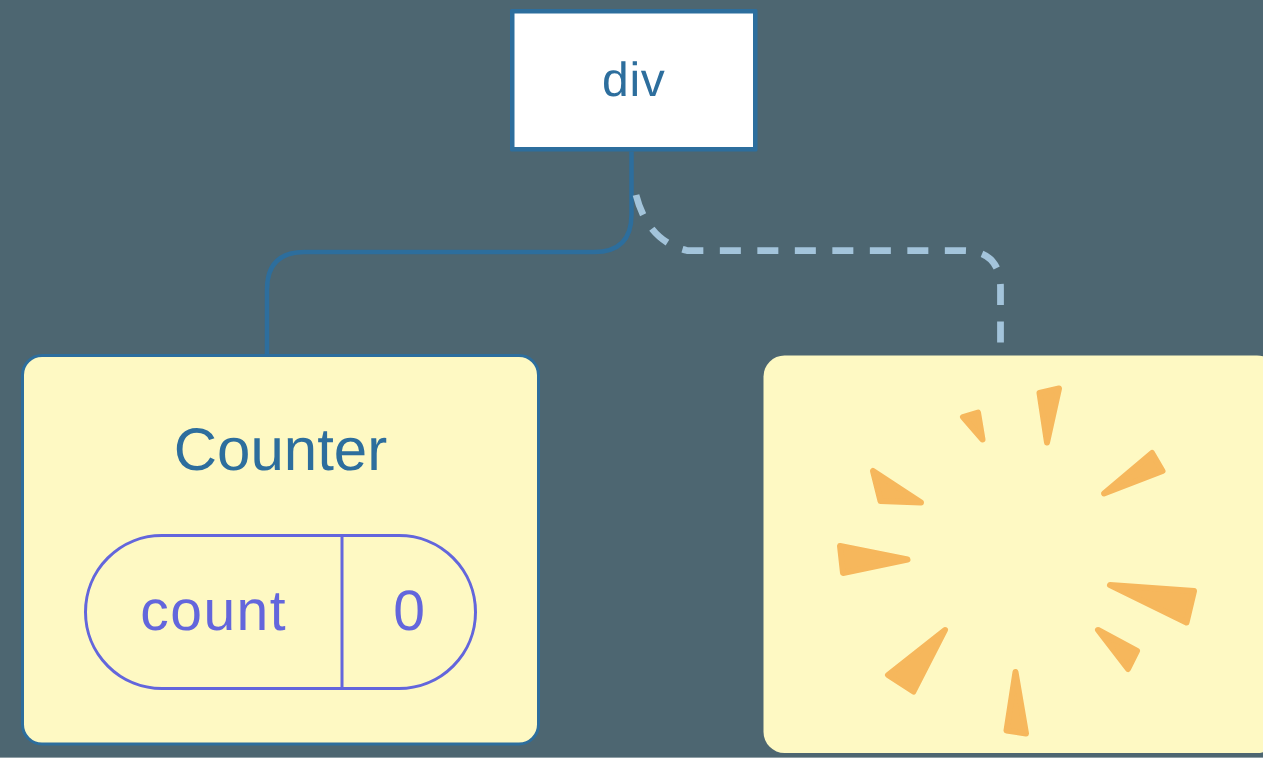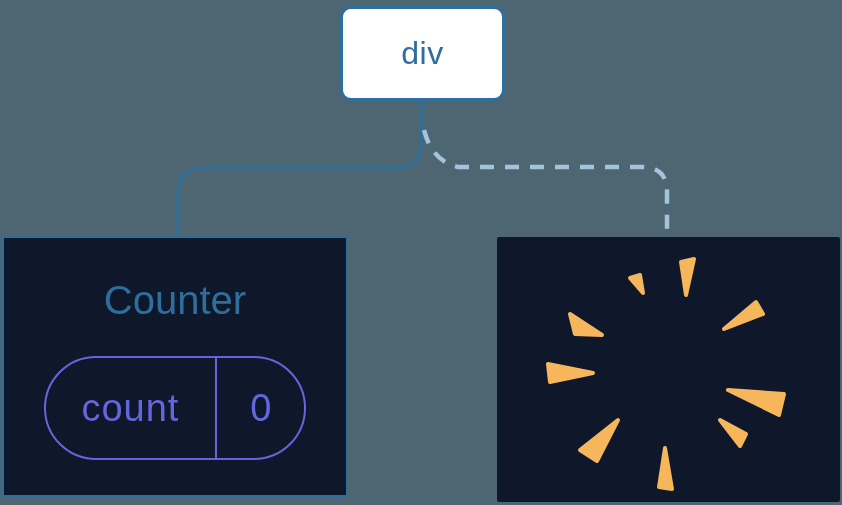--- a/index.html
+++ b/index.html
@@ -40,36 +40,37 @@
   }
   .node-root {
     position: absolute;
     left: 340px;
     top: 6px;
     width: 165px;
     height: 95px;
     box-sizing: border-box;
     background: #FFFFFF;
     border: 3px solid #2D6E9D;
-    border-radius: 11px;
+    border-radius: 1px;
     display: flex;
     align-items: center;
     justify-content: center;
   }
   .node-root-label {
     color: #2D6E9D;
     font-size: 32px;
     font-weight: 500;
     letter-spacing: 0.5px;
   }
   .card {
     position: absolute;
     box-sizing: border-box;
-    background: #0f172a;
-    border-radius: 2px;
+    background: #fef9c3;
+    border-radius: 14px;
+    margin-left: 12px;
   }
   .card-counter {
     left: 2px;
     top: 236px;
     width: 346px;
     height: 261px;
     border: 2.5px solid #2D6E9D;
     display: flex;
     flex-direction: column;
     align-items: center;

